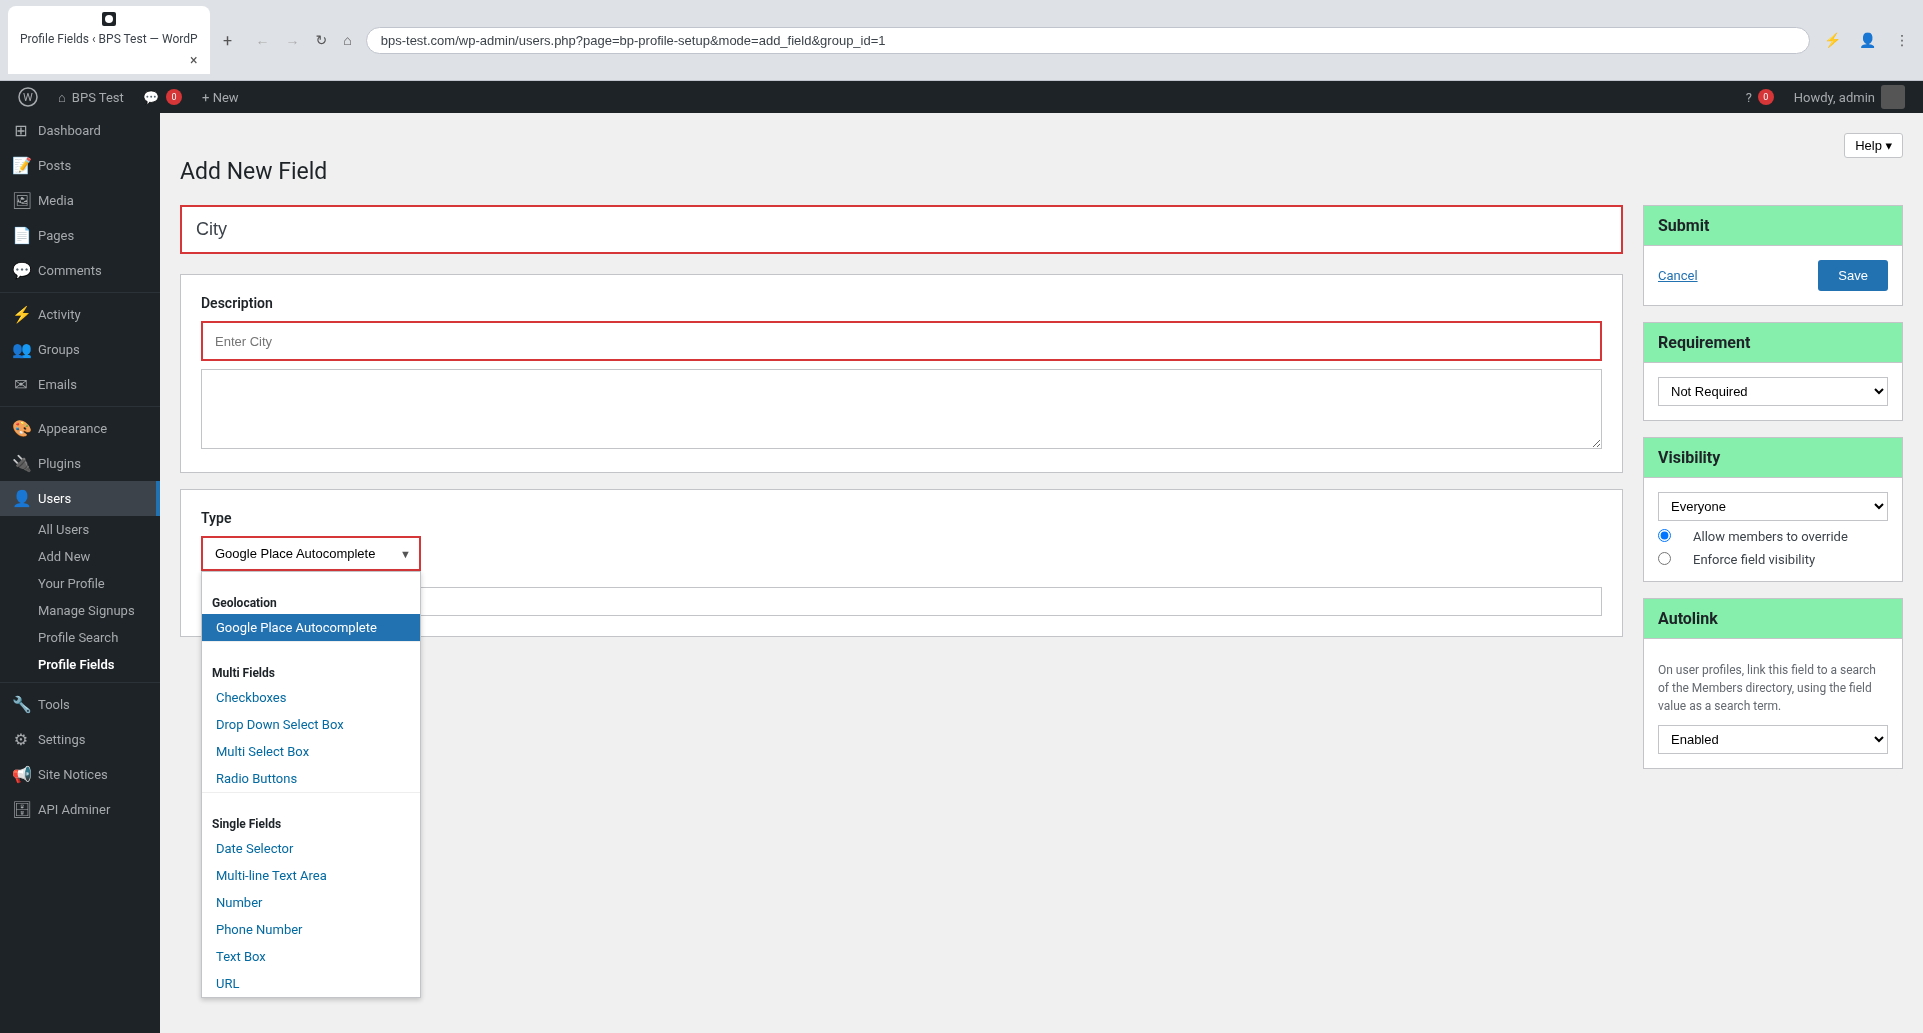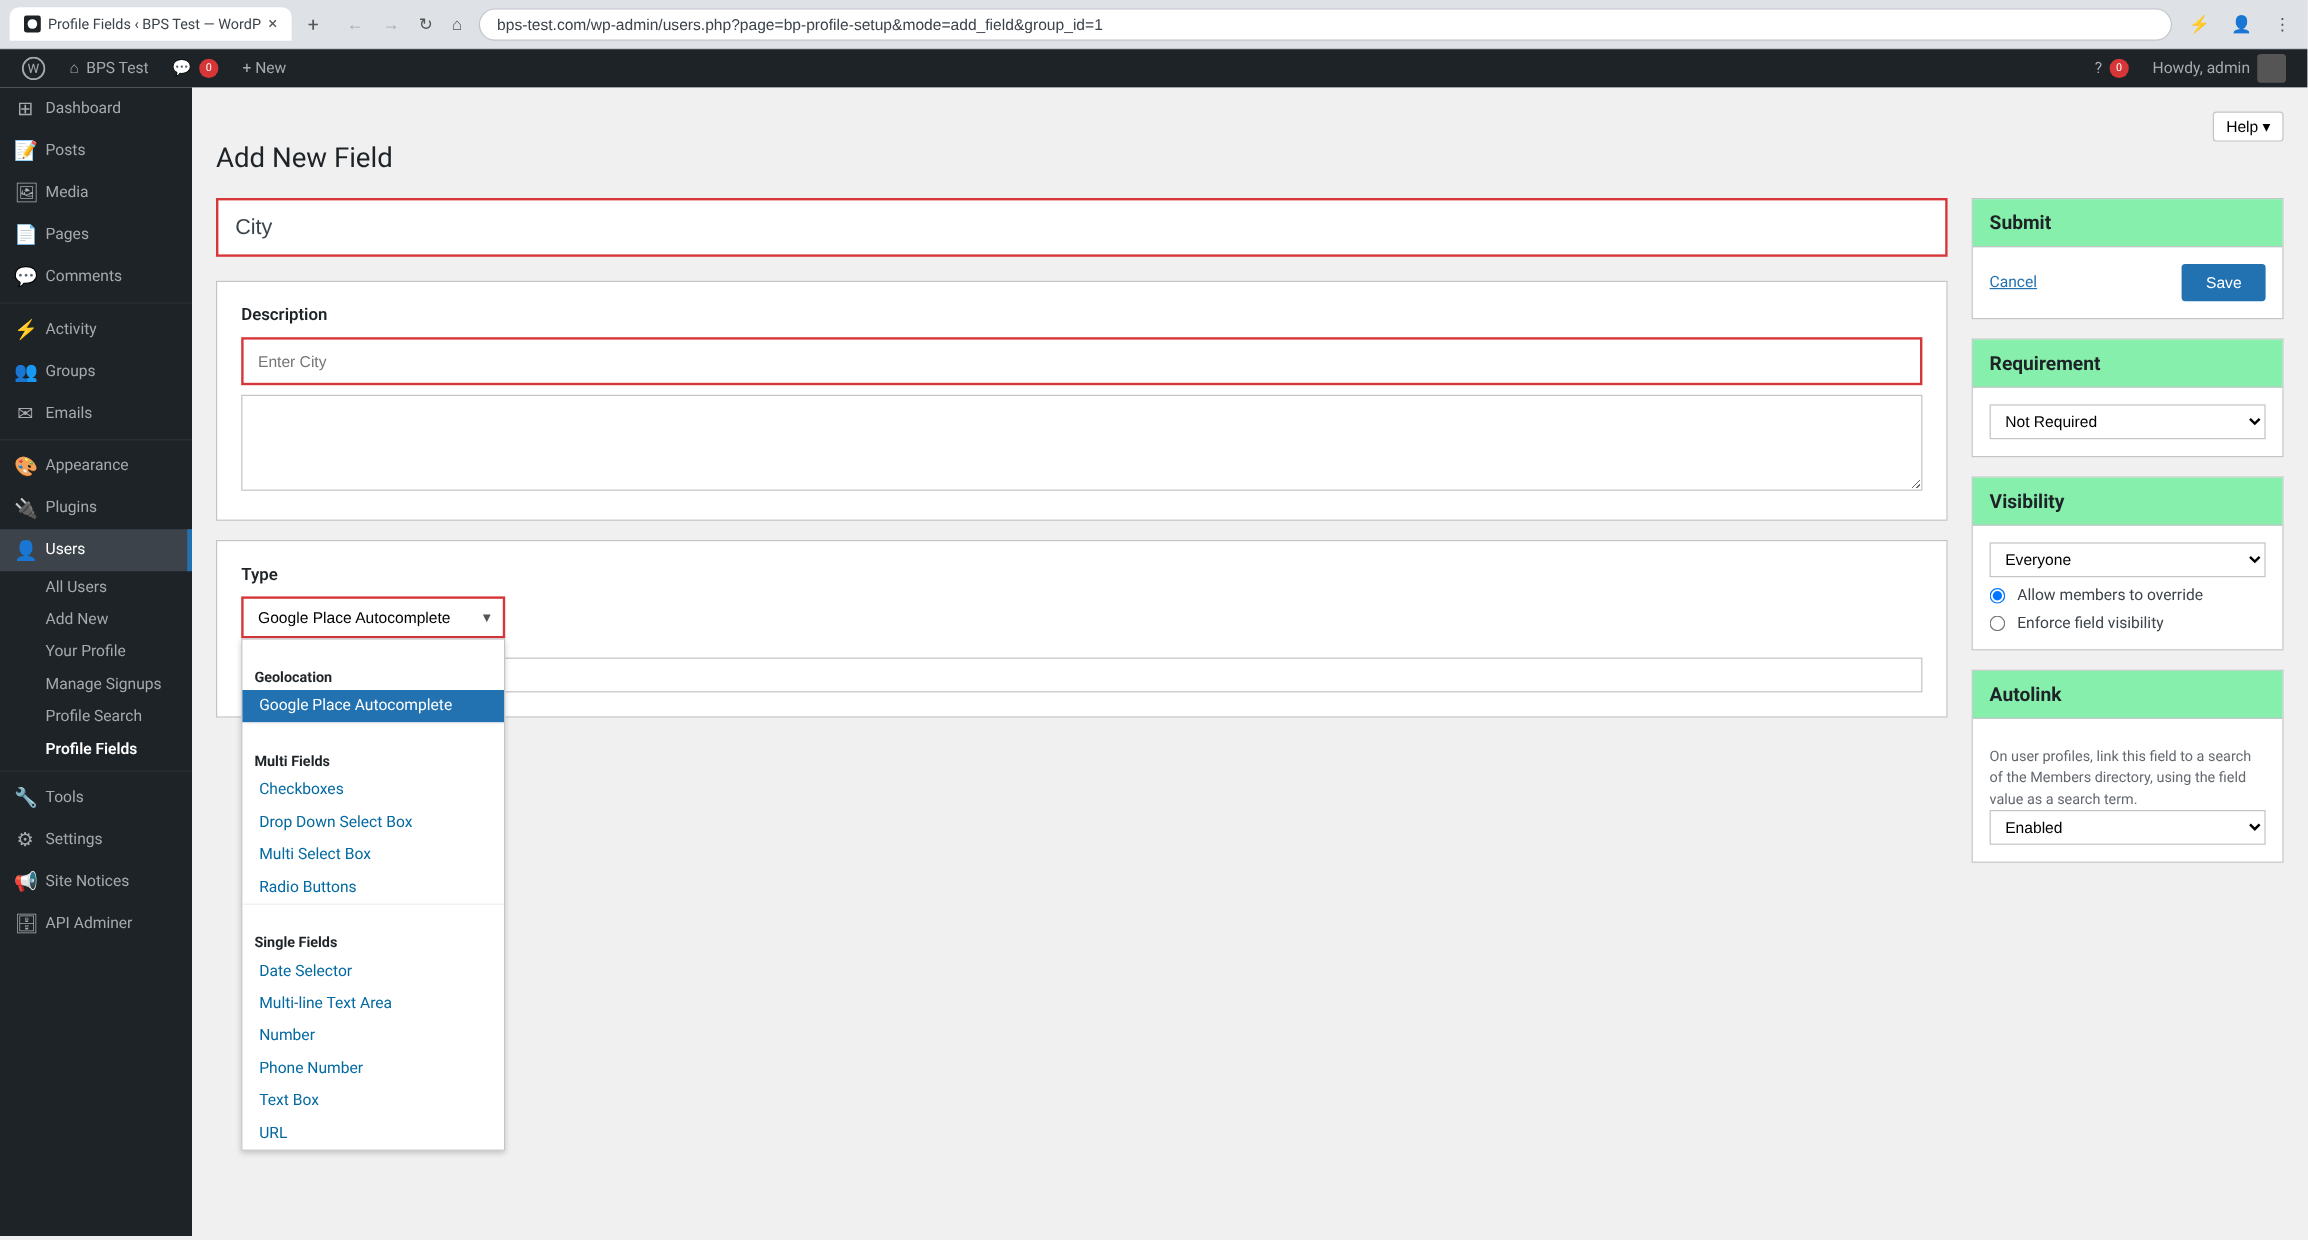--- a/index.html
+++ b/index.html
@@ -1,21 +1,21 @@
 <!DOCTYPE html>
 <html><head>
   <meta charset="utf-8">
   <style>
     * { box-sizing: border-box; margin: 0; padding: 0; }
     body { font-family: -apple-system, BlinkMacSystemFont, "Segoe UI", Roboto, sans-serif; font-size: 13px; background: #f0f0f1; color: #3c434a; }
 
     
     .browser-chrome { background: #dee1e6; padding: 6px 8px; display: flex; align-items: center; gap: 8px; border-bottom: 1px solid #c0c4cc; }
     .browser-tabs { display: flex; align-items: center; gap: 4px; }
-    .browser-tab { background: #fff; border-radius: 8px 8px 0 0; padding: 6px 12px; font-size: 12px; display: flex; align-items: center; gap: 6px; min-width: 200px; }
+    .browser-tab { background: #fff; border-radius: 8px 8px 0 0; padding: 6px 12px; font-size: 12px; display: flex; align-items: center; gap: 6px; min-width: 200px; flex-direction: column; }
     .browser-tab-new { background: transparent; border-radius: 50%; width: 28px; height: 28px; display: flex; align-items: center; justify-content: center; font-size: 16px; color: #555; }
     .browser-nav { display: flex; align-items: center; gap: 4px; }
     .browser-nav button { background: none; border: none; cursor: pointer; padding: 4px 6px; border-radius: 4px; color: #555; font-size: 14px; }
     .browser-nav button:disabled { color: #aaa; cursor: default; }
     .browser-url-bar { flex: 1; background: #fff; border: 1px solid #c0c4cc; border-radius: 20px; padding: 5px 14px; font-size: 13px; color: #3c434a; }
     .browser-actions { display: flex; gap: 6px; align-items: center; }
     .browser-action-btn { background: none; border: none; cursor: pointer; padding: 4px 6px; color: #555; font-size: 14px; }
 
     
     .wp-admin-bar { background: #1d2327; height: 32px; display: flex; align-items: center; padding: 0 8px; color: #fff; font-size: 13px; gap: 0; }
@@ -79,21 +79,21 @@
     .sidebar-box-title { background: #86efac; border-bottom: 1px solid #c3c4c7; padding: 10px 14px; font-size: 16px; font-weight: 700; color: #1d2327; }
     .sidebar-box-content { padding: 14px; }
     .sidebar-box-actions { display: flex; align-items: center; justify-content: space-between; }
     .cancel-link { color: #2271b1; text-decoration: underline; cursor: pointer; font-size: 13px; }
     .save-btn { background: #2271b1; color: #fff; border: none; padding: 8px 20px; cursor: pointer; font-size: 13px; border-radius: 3px; }
 
     
     .sidebar-select { width: 100%; border: 1px solid #c3c4c7; padding: 5px 8px; font-size: 13px; background: #fff; }
 
     
-    .radio-row { display: flex; align-items: center; gap: 10px; margin-top: 8px; font-size: 13px; }
+    .radio-row { display: flex; align-items: flex-start; gap: 22px; margin-top: 8px; font-size: 13px; }
     .radio-row input[type=radio] { margin: 0; }
 
     
     .autolink-desc { font-size: 12px; color: #646970; margin-top: 8px; line-height: 1.5; }
 
     
     .favicon { width: 14px; height: 14px; background: #1d2327; border-radius: 2px; display: inline-flex; align-items: center; justify-content: center; }
     .favicon svg { width: 10px; height: 10px; fill: #fff; }
   </style>
 </head>
@@ -332,21 +332,21 @@
               <input type="radio" name="visibility_radio" id="enforce-visibility" style="">
               <label for="enforce-visibility">Enforce field visibility</label>
             </div>
           </div>
         </div>
 
         <div class="sidebar-box">
           <div class="sidebar-box-title">Autolink</div>
           <div class="sidebar-box-content">
             <p class="autolink-desc">On user profiles, link this field to a search of the Members directory, using the field value as a search term.</p>
-            <select class="sidebar-select" style="">
+            <select class="sidebar-select" style="margin-top:10px;">
               <option>Enabled</option>
               <option>Disabled</option>
             </select>
           </div>
         </div>
 
       </div>
     </div>
   </div>
 </div>

